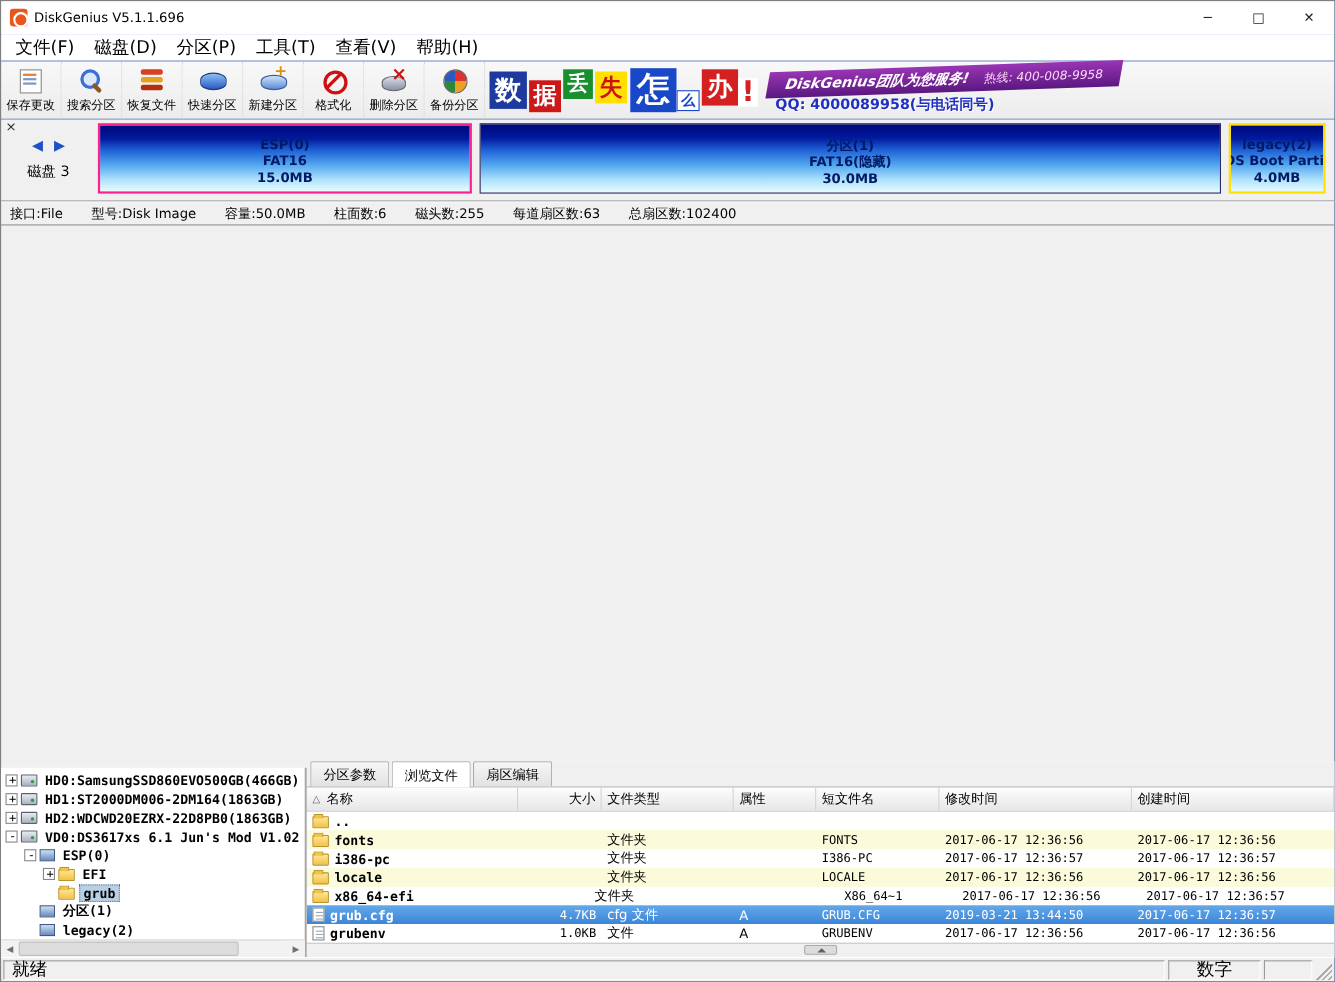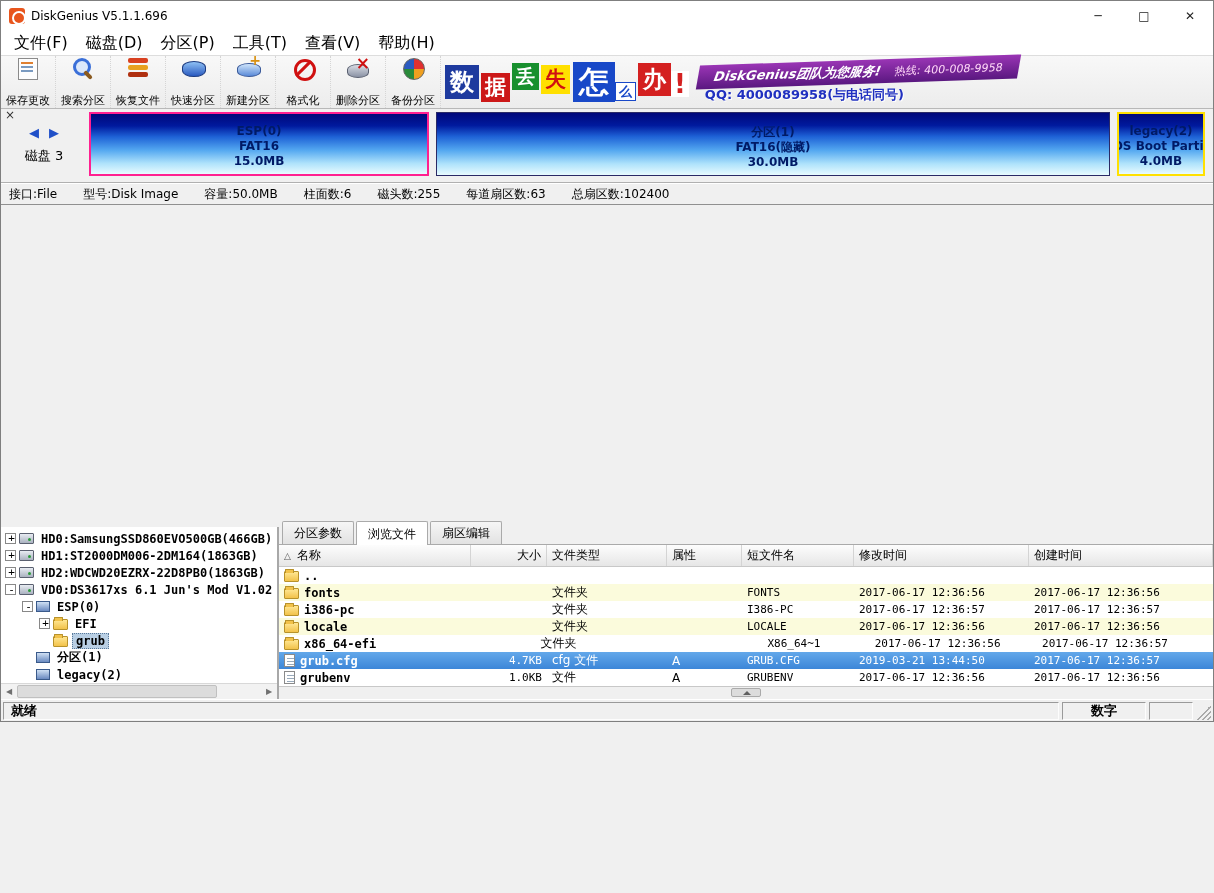--- a/index.html
+++ b/index.html
@@ -1,35 +1,35 @@
 <!DOCTYPE html>
 <html><head>
 <meta charset="utf-8">
 <style>
   * { margin:0; padding:0; box-sizing:border-box; }
   html,body { width:1214px; height:893px; overflow:hidden; }
   body { font-family:"DejaVu Sans",sans-serif; font-size:12px; color:#000; background:#f0f0f0; }
-  .window { width:1214px; height:722px; display:flex; flex-direction:column; border:1px solid #7f7f7f; background:#1d4ed8; }
+  .window { width:1214px; height:893px; display:flex; flex-direction:column; border:1px solid #7f7f7f; background:#1d4ed8; }
 
   
   .titlebar { height:30px; background:#fff; display:flex; align-items:center; flex:none; }
   .app-icon { width:16px; height:16px; margin:0 6px 0 8px; background:#e8551d; border-radius:3px; position:relative; flex:none; }
   .app-icon::before { content:""; position:absolute; left:3px; top:3px; width:10px; height:10px; border:2px solid #fff; border-radius:50%; }
   .title-text { font-size:12px; }
   .win-controls { margin-left:auto; display:flex; height:100%; }
   .win-btn { width:46px; height:100%; display:flex; align-items:center; justify-content:center; font-size:12px; color:#222; cursor:default; }
 
   
   .menubar { height:24px; background:#fff; display:flex; align-items:stretch; padding-left:4px; flex:none; }
   .menu-item { padding:0 9px; display:flex; align-items:center; font-size:16px; }
 
   
   .toolbar { height:54px; background:linear-gradient(#f8f8f8,#ececec); border-top:1px solid #ddd; border-bottom:1px solid #b8b8b8; display:flex; align-items:center; flex:none; }
   .toolbar-buttons { display:flex; height:100%; }
-  .tool-btn { width:55px; display:flex; flex-direction:column; align-items:center; justify-content:space-between; gap:3px; border-right:1px dotted #d5d5d5; }
+  .tool-btn { width:55px; display:flex; flex-direction:column; align-items:center; justify-content:center; gap:3px; border-right:1px dotted #d5d5d5; }
   .tool-label { font-size:11px; white-space:nowrap; }
   .tb-icon { width:24px; height:24px; position:relative; flex:none; }
   .save-icon::before { content:""; position:absolute; left:2px; top:2px; width:18px; height:20px; background:#fdfdfd; border:1px solid #8a8a8a; }
   .save-icon::after { content:""; position:absolute; left:5px; top:6px; width:12px; height:2px; background:#e08030; box-shadow:0 4px 0 #7a9ac0, 0 8px 0 #7a9ac0; }
   .search-icon::before { content:""; position:absolute; left:2px; top:2px; width:12px; height:12px; border:3px solid #3a6fd8; border-radius:50%; background:#dce8fa; }
   .search-icon::after { content:""; position:absolute; right:2px; bottom:3px; width:10px; height:4px; background:#8a5a20; border-radius:2px; transform:rotate(45deg); }
   .recover-files-icon::before { content:""; position:absolute; left:2px; top:2px; width:20px; height:5px; border-radius:2px; background:#d84020; box-shadow:0 7px 0 #e8a020, 0 14px 0 #b03010; }
   .quick-partition-icon::before { content:""; position:absolute; left:1px; top:5px; width:22px; height:14px; background:linear-gradient(#8ec0f4,#2a5ac0); border-radius:50%/40%; border:1px solid #1a3a80; }
   .new-partition-icon::before { content:""; position:absolute; left:1px; top:7px; width:22px; height:12px; background:linear-gradient(#cfe4fa,#5a8ad8); border-radius:50%/40%; border:1px solid #3a5a9a; }
   .new-partition-icon::after { content:"+"; position:absolute; right:-1px; top:-4px; color:#d89010; font-weight:bold; font-size:14px; }
@@ -126,21 +126,21 @@
   .name-cell { display:flex; align-items:center; }
   .ficon { flex:none; margin-right:5px; position:relative; }
   .fname { font-family:"DejaVu Sans Mono",monospace; font-weight:bold; font-size:12px; overflow:hidden; }
   .row.selected .fname, .row.selected .cell { color:#fff; }
   .bottom-strip { height:13px; flex:none; background:#f0f0f0; border-top:1px solid #c8c8c8; position:relative; }
   .collapse-btn { position:absolute; left:50%; top:1px; transform:translateX(-50%); width:30px; height:9px; background:#dcdcdc; border:1px solid #aaa; border-radius:2px; }
   .collapse-btn::before { content:""; position:absolute; left:11px; top:2px; border-left:4px solid transparent; border-right:4px solid transparent; border-bottom:4px solid #606060; }
 
   
   .statusbar { height:22px; flex:none; background:#f0f0f0; border-top:1px solid #fff; display:flex; align-items:center; padding:1px 2px; }
-  .status-panel { height:18px; display:flex; align-items:center; padding:0 7px; margin-right:3px; border:1px solid; border-color:#9a9a9a #fdfdfd #fdfdfd #9a9a9a; font-size:13px;font-weight:bold; }
+  .status-panel { height:18px; display:flex; align-items:center; padding:0 7px; margin-right:3px; border:1px solid; border-color:#9a9a9a #fdfdfd #fdfdfd #9a9a9a; font-size:16px; }
   .status-panel.grow { flex:1; }
   .status-panel.num { width:84px; justify-content:center;text-align:right; }
   .status-panel.small { width:44px; }
   .resize-grip { width:15px; height:15px; align-self:flex-end; background:linear-gradient(135deg, transparent 0 50%, #aaa 50% 57%, transparent 57% 68%, #aaa 68% 75%, transparent 75% 86%, #aaa 86% 93%, transparent 93%); }
 </style>
 </head>
 <body>
 
 <div class="window">
 

